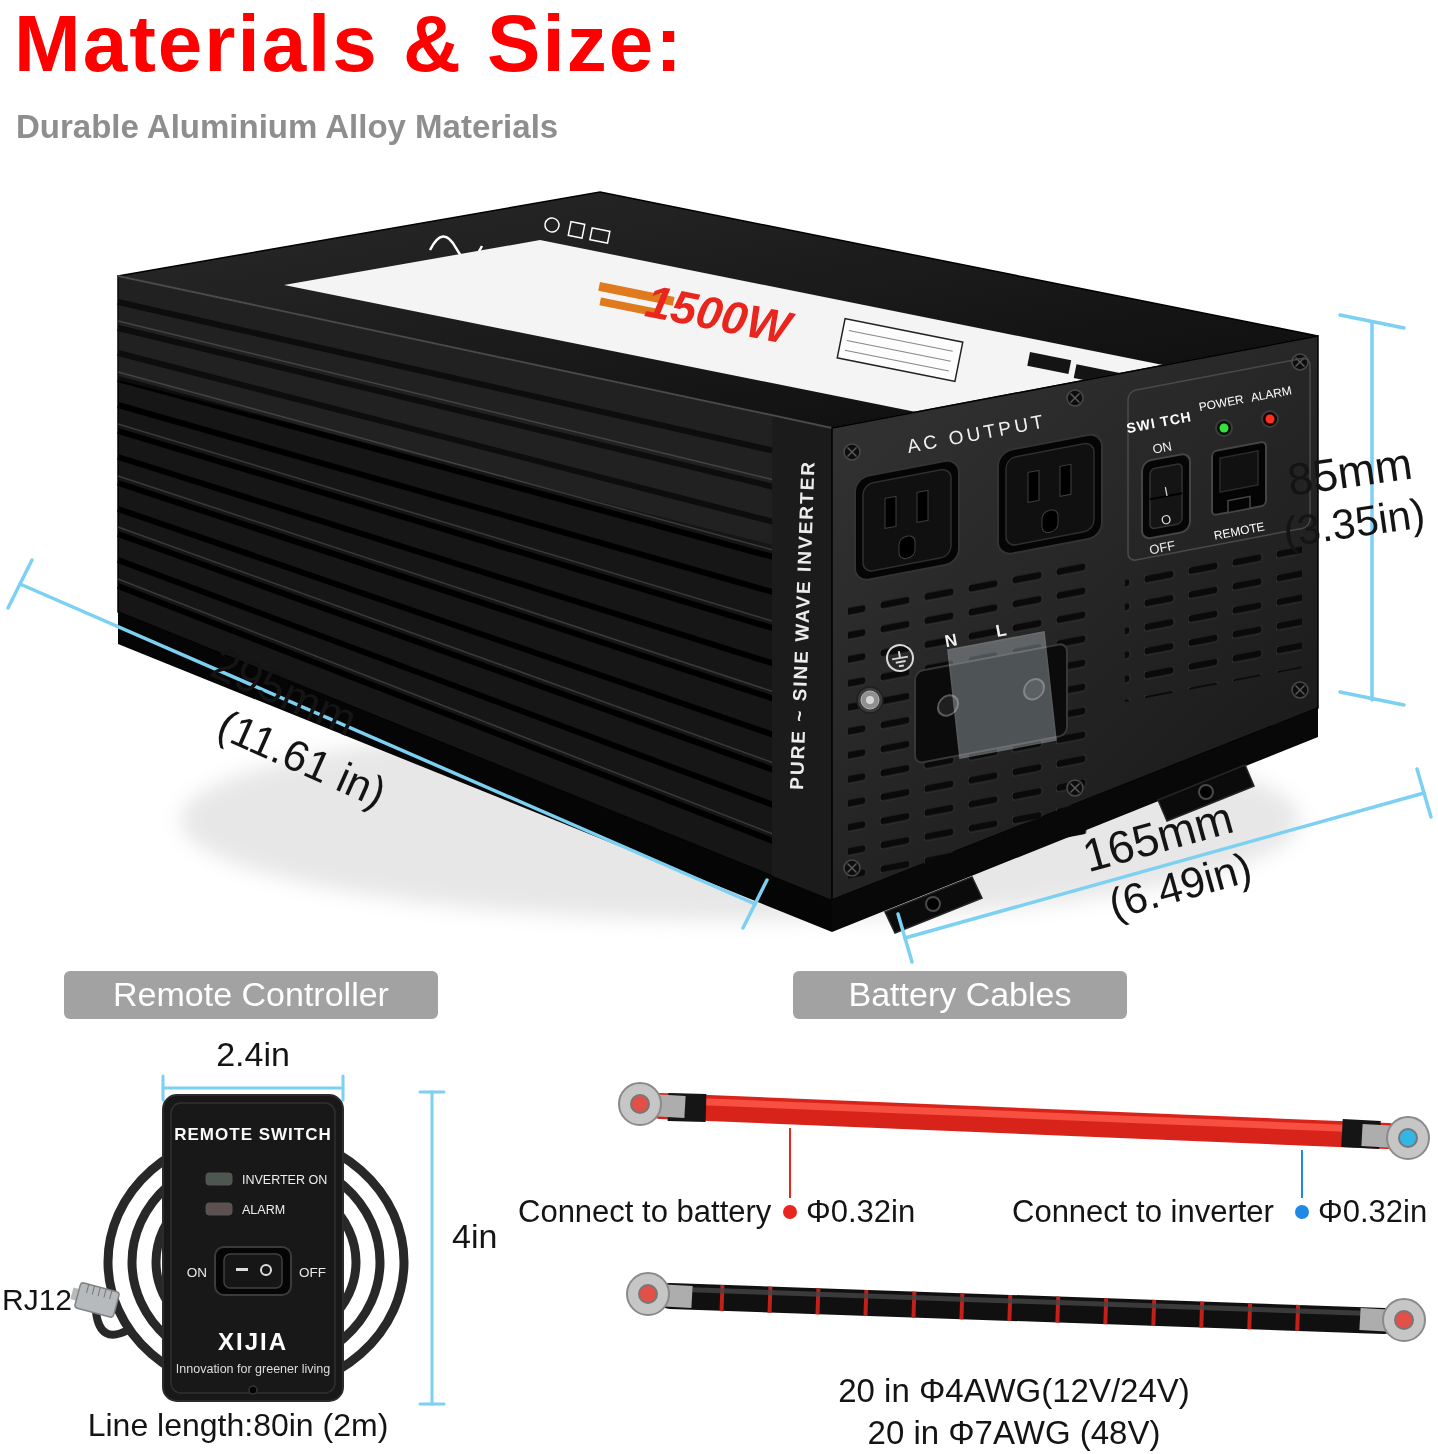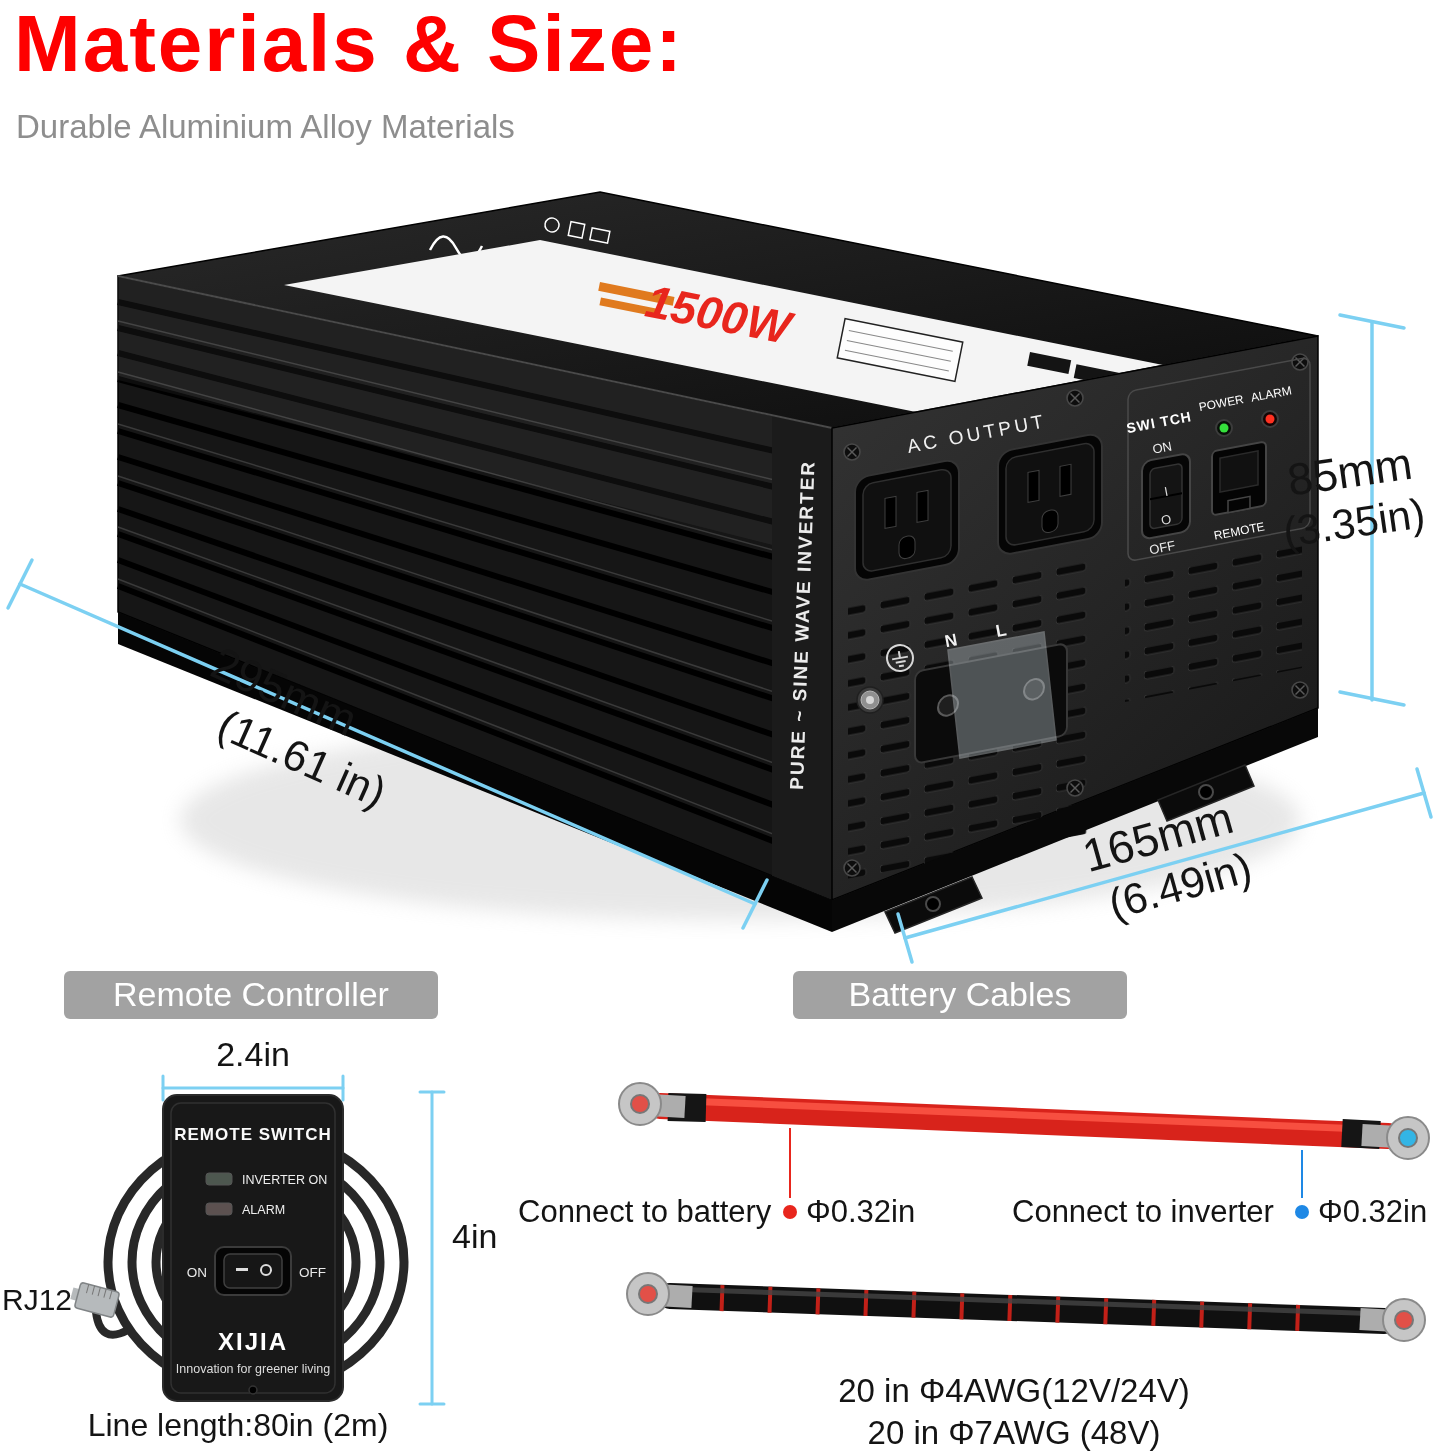--- a/index.html
+++ b/index.html
@@ -1,20 +1,20 @@
 <!DOCTYPE html>
 <html><head>
 <meta charset="utf-8">
 <style>
   html,body{margin:0;padding:0;background:#fff;}
   .canvas{position:relative;width:1438px;height:1454px;background:#ffffff;overflow:hidden;
           font-family:"Liberation Sans",sans-serif;}
   .title{position:absolute;left:14px;top:0px;font-size:80px;line-height:1.1;font-weight:bold;
          color:#fe0000;letter-spacing:2px;}
-  .subtitle{position:absolute;left:16px;top:108px;font-size:33px;color:#8e8e8e;}
+  .subtitle{position:absolute;left:16px;top:108px;font-size:33px;color:#8e8e8e;font-weight:bold;}
   svg.art{position:absolute;left:0;top:0;}
   svg text{font-family:"Liberation Sans",sans-serif;}
 </style>
 </head>
 <body>
 
 <div class="canvas">
 
   <div class="title">Materials &amp; Size:</div>
   <div class="subtitle">Durable Aluminium Alloy Materials</div>

